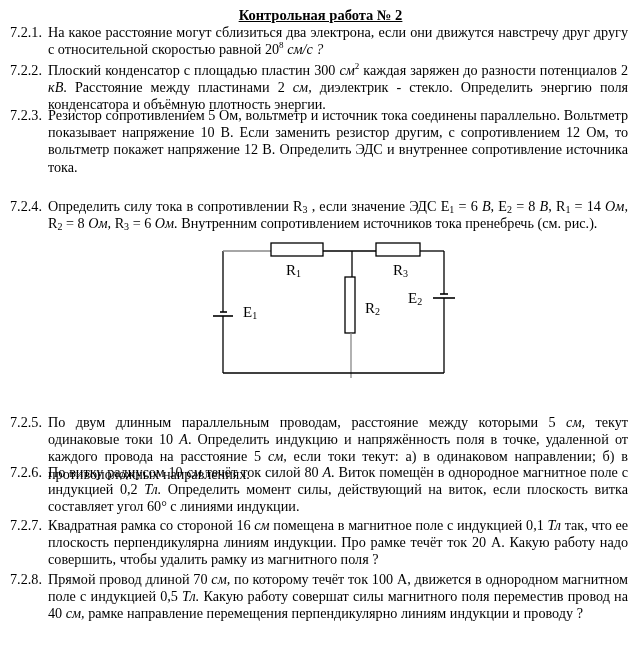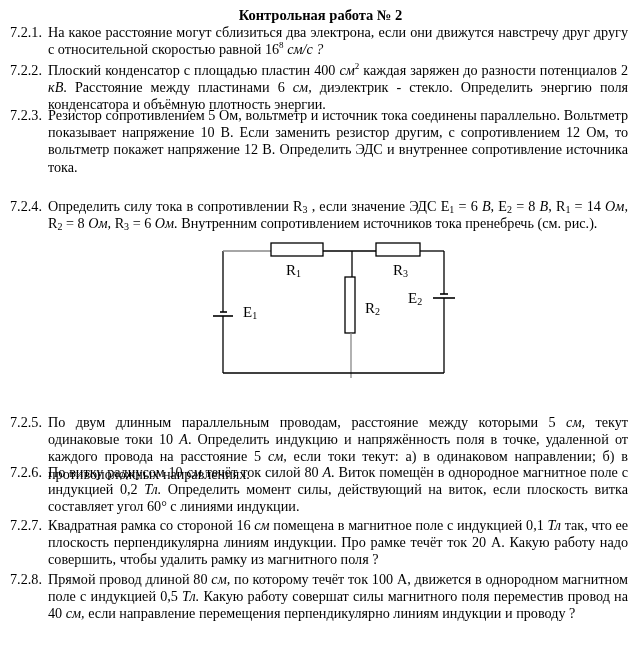--- a/index.html
+++ b/index.html
@@ -1,41 +1,41 @@
 <!DOCTYPE html>
 <html><head>
 <meta charset="utf-8">
 <style>
   html, body { margin: 0; padding: 0; background: #ffffff; }
   body { width: 641px; height: 658px; position: relative; overflow: hidden;
          font-family: "Liberation Serif", serif; font-size: 14.2px; color: #000; }
   .title { position: absolute; top: 7px; left: 0; width: 641px; text-align: center;
-           font-weight: bold; font-size: 14.5px; }
+           font-weight: bold; font-size: 14.5px; text-decoration: underline; }
   .prob { position: absolute; left: 10px; width: 618px; line-height: 17.2px; }
   .num { position: absolute; left: 0; top: 0; }
   .body { margin-left: 38px; text-align: justify; }
   i { font-style: italic; }
   sup { font-size: 9px; vertical-align: 6px; line-height: 0; }
   sub { font-size: 10px; vertical-align: -2px; line-height: 0; }
   #circuit { position: absolute; left: 0; top: 0; }
   .lbl { font-family: "Liberation Serif", serif; font-size: 15px; }
 </style>
 </head>
 <body>
 
 <div class="title">Контрольная работа № 2</div>
 
 <div class="prob" style="top:24px">
   <span class="num">7.2.1.</span>
-  <div class="body"><span>На какое расстояние могут сблизиться два электрона, если они движутся навстречу друг другу с относительной скоростью равной 16</span><sup>8</sup><span> </span><i>см/с ?</i></div>
+  <div class="body"><span>На какое расстояние могут сблизиться два электрона, если они движутся навстречу друг другу с относительной скоростью равной 20</span><sup>8</sup><span> </span><i>см/с ?</i></div>
 </div>
 
 <div class="prob" style="top:62px">
   <span class="num">7.2.2.</span>
-  <div class="body"><span>Плоский конденсатор с площадью пластин 400 </span><i>см</i><sup>2</sup><span> каждая заряжен до разности потенциалов 2 </span><i>кВ</i><span>. Расстояние между пластинами 6 </span><i>см,</i><span> диэлектрик - стекло. Определить энергию поля конденсатора и объёмную плотность энергии.</span></div>
+  <div class="body"><span>Плоский конденсатор с площадью пластин 300 </span><i>см</i><sup>2</sup><span> каждая заряжен до разности потенциалов 2 </span><i>кВ</i><span>. Расстояние между пластинами 2 </span><i>см,</i><span> диэлектрик - стекло. Определить энергию поля конденсатора и объёмную плотность энергии.</span></div>
 </div>
 
 <div class="prob" style="top:107px">
   <span class="num">7.2.3.</span>
   <div class="body"><span>Резистор сопротивлением 5 Ом, вольтметр и источник тока соединены параллельно. Вольтметр показывает напряжение 10 В. Если заменить резистор другим, с сопротивлением 12 Ом, то вольтметр покажет напряжение 12 В. Определить ЭДС и внутреннее сопротивление источника тока.</span></div>
 </div>
 
 <div class="prob" style="top:198px">
   <span class="num">7.2.4.</span>
   <div class="body"><span>Определить силу тока в сопротивлении R</span><sub>3</sub><span> , если значение ЭДС E</span><sub>1</sub><span> = 6 </span><i>В</i><span>, E</span><sub>2</sub><span> = 8 </span><i>В</i><span>, R</span><sub>1</sub><span> = 14 </span><i>Ом,</i><span> R</span><sub>2</sub><span> = 8 </span><i>Ом,</i><span> R</span><sub>3</sub><span> = 6 </span><i>Ом.</i><span> Внутренним сопротивлением источников тока пренебречь (см. рис.).</span></div>
@@ -87,14 +87,14 @@
   <div class="body"><span>По витку радиусом 10 </span><i>см</i><span> течёт ток силой 80 </span><i>А</i><span>. Виток помещён в однородное магнитное поле с индукцией 0,2 </span><i>Тл.</i><span> Определить момент силы, действующий на виток, если плоскость витка составляет угол 60° с линиями индукции.</span></div>
 </div>
 
 <div class="prob" style="top:517px">
   <span class="num">7.2.7.</span>
   <div class="body"><span>Квадратная рамка со стороной 16 </span><i>см</i><span> помещена в магнитное поле с индукцией 0,1 </span><i>Тл</i><span> так, что ее плоскость перпендикулярна линиям индукции. Про рамке течёт ток 20 А. Какую работу надо совершить, чтобы удалить рамку из магнитного поля ?</span></div>
 </div>
 
 <div class="prob" style="top:571px">
   <span class="num">7.2.8.</span>
-  <div class="body"><span>Прямой провод длиной 80 </span><i>см,</i><span> по которому течёт ток 100 А, движется в однородном магнитном поле с индукцией 0,5 </span><i>Тл.</i><span>  Какую работу совершат силы магнитного поля переместив провод на 40 </span><i>см,</i><span> если направление перемещения перпендикулярно линиям индукции и проводу ?</span></div>
+  <div class="body"><span>Прямой провод длиной 70 </span><i>см,</i><span> по которому течёт ток 100 А, движется в однородном магнитном поле с индукцией 0,5 </span><i>Тл.</i><span>  Какую работу совершат силы магнитного поля переместив провод на 40 </span><i>см,</i><span> рамке направление перемещения перпендикулярно линиям индукции и проводу ?</span></div>
 </div>
 
 </body></html>

